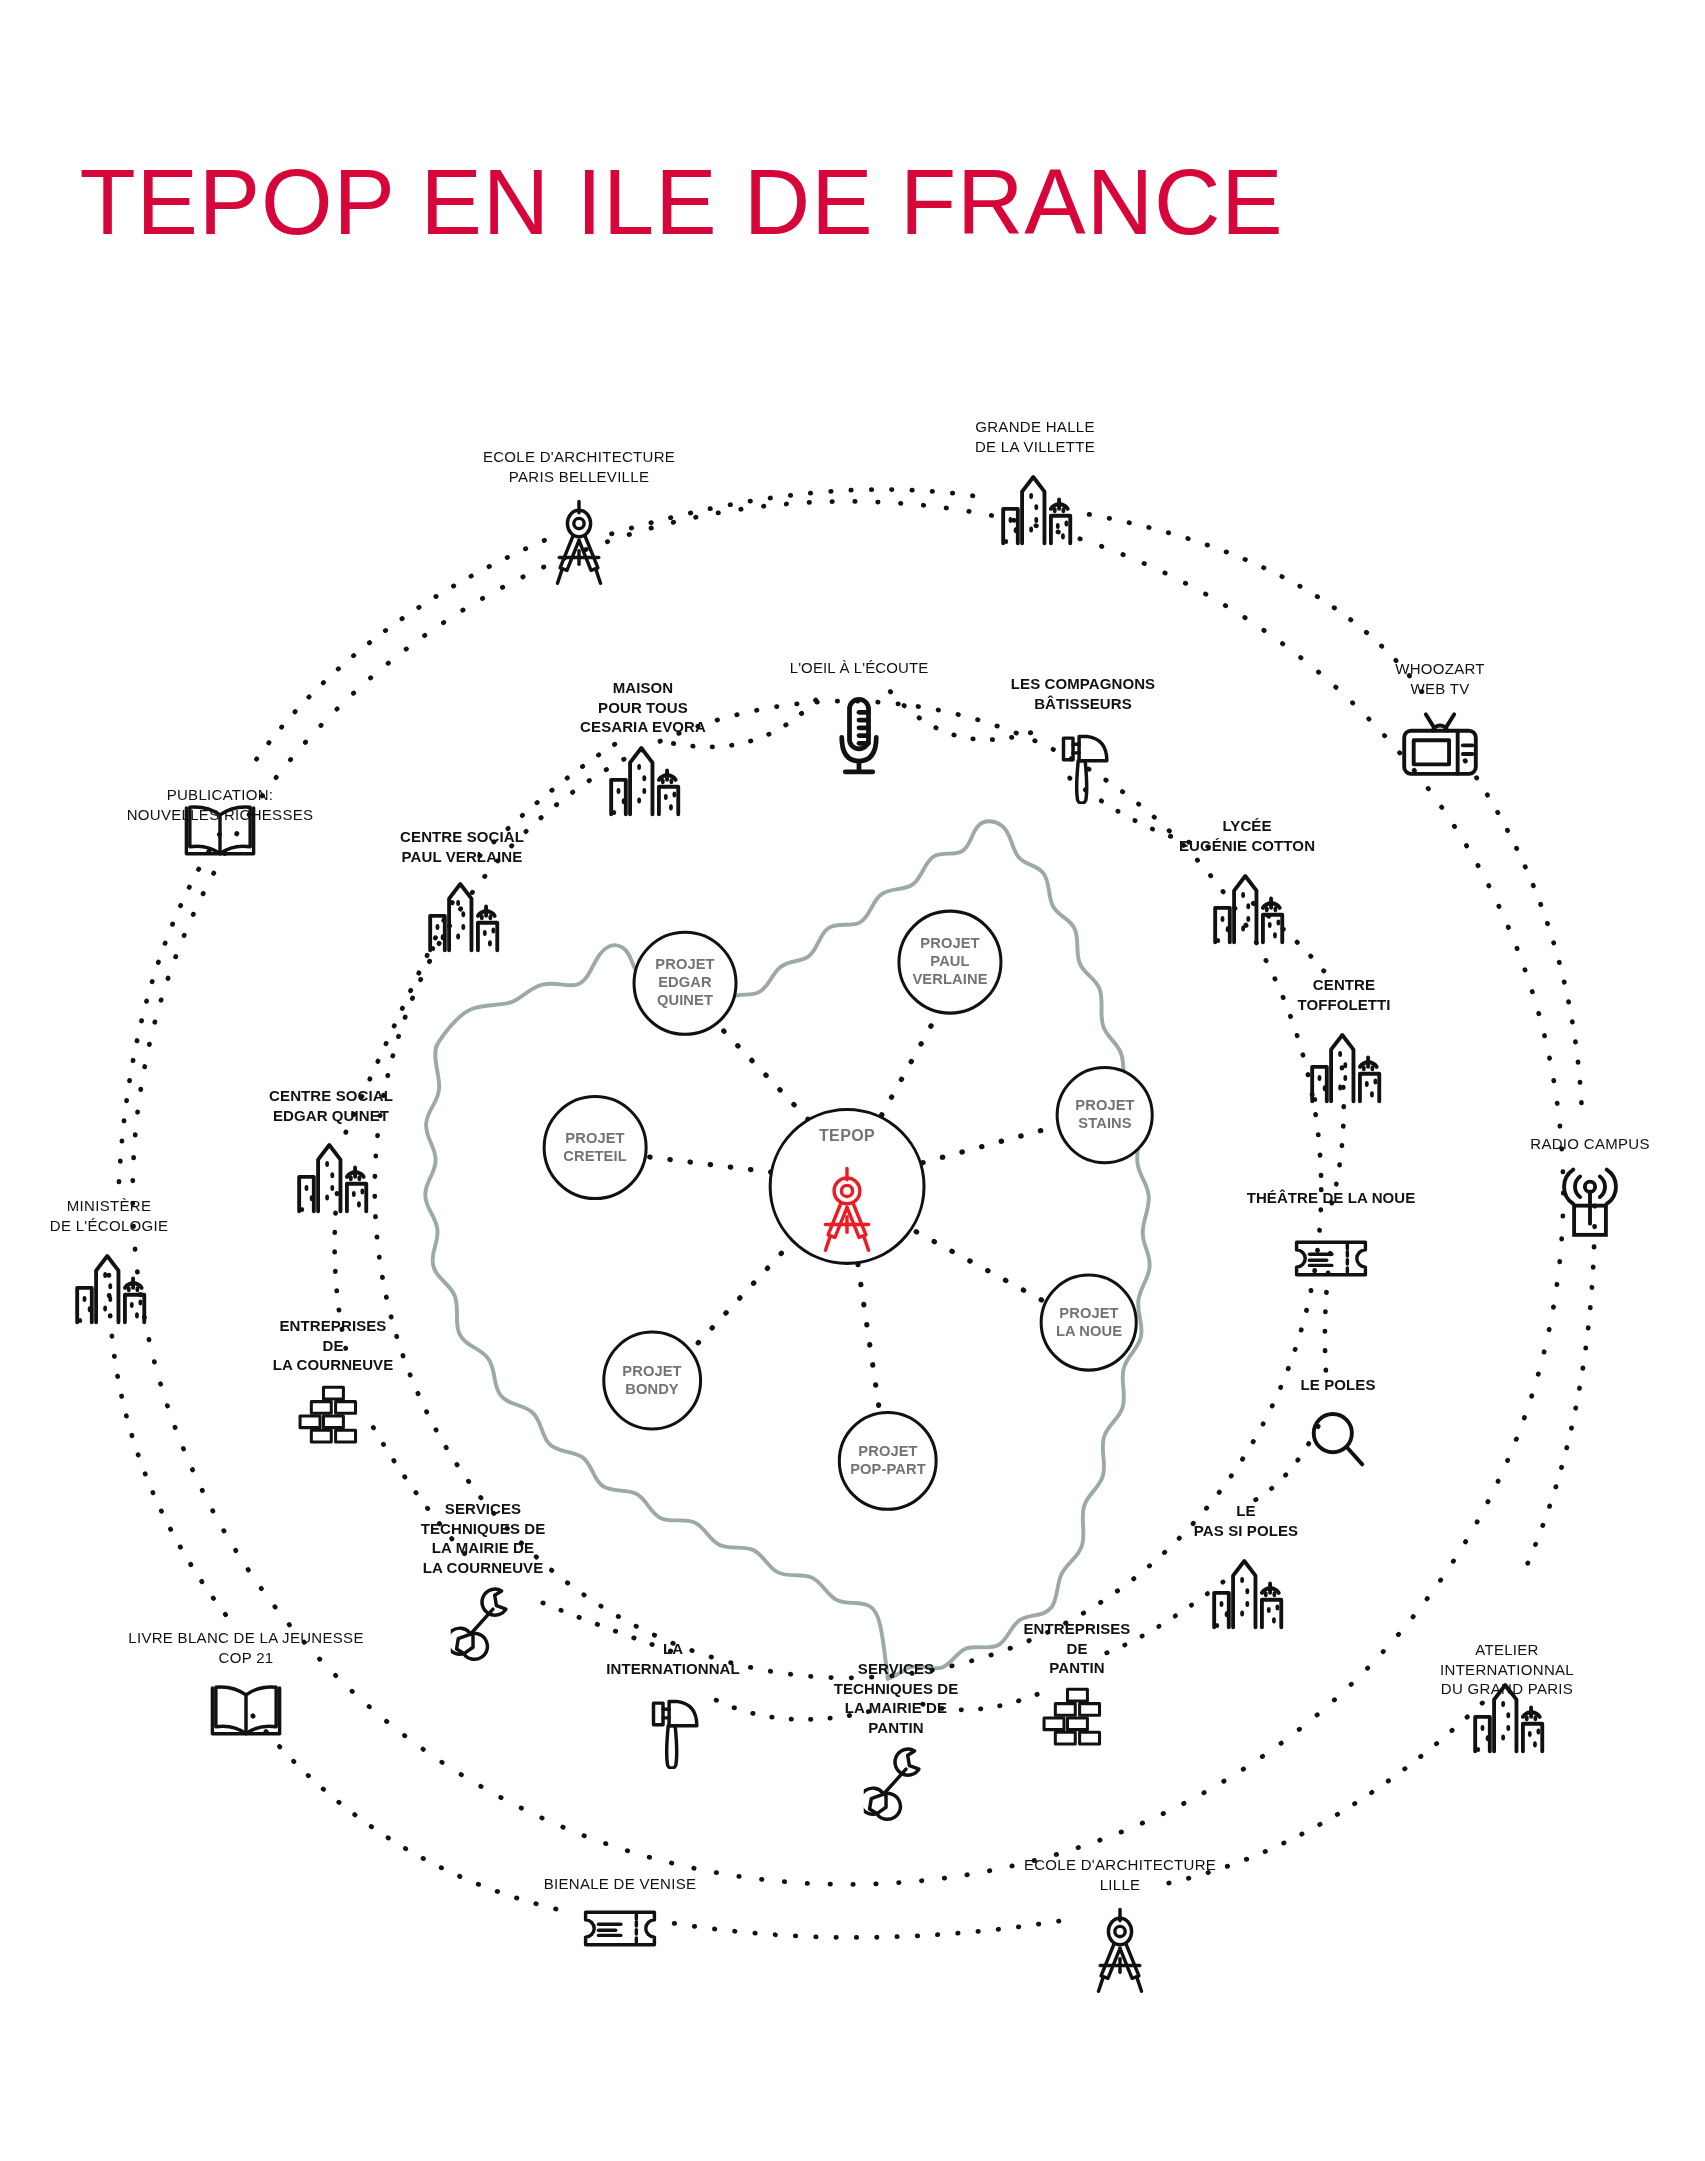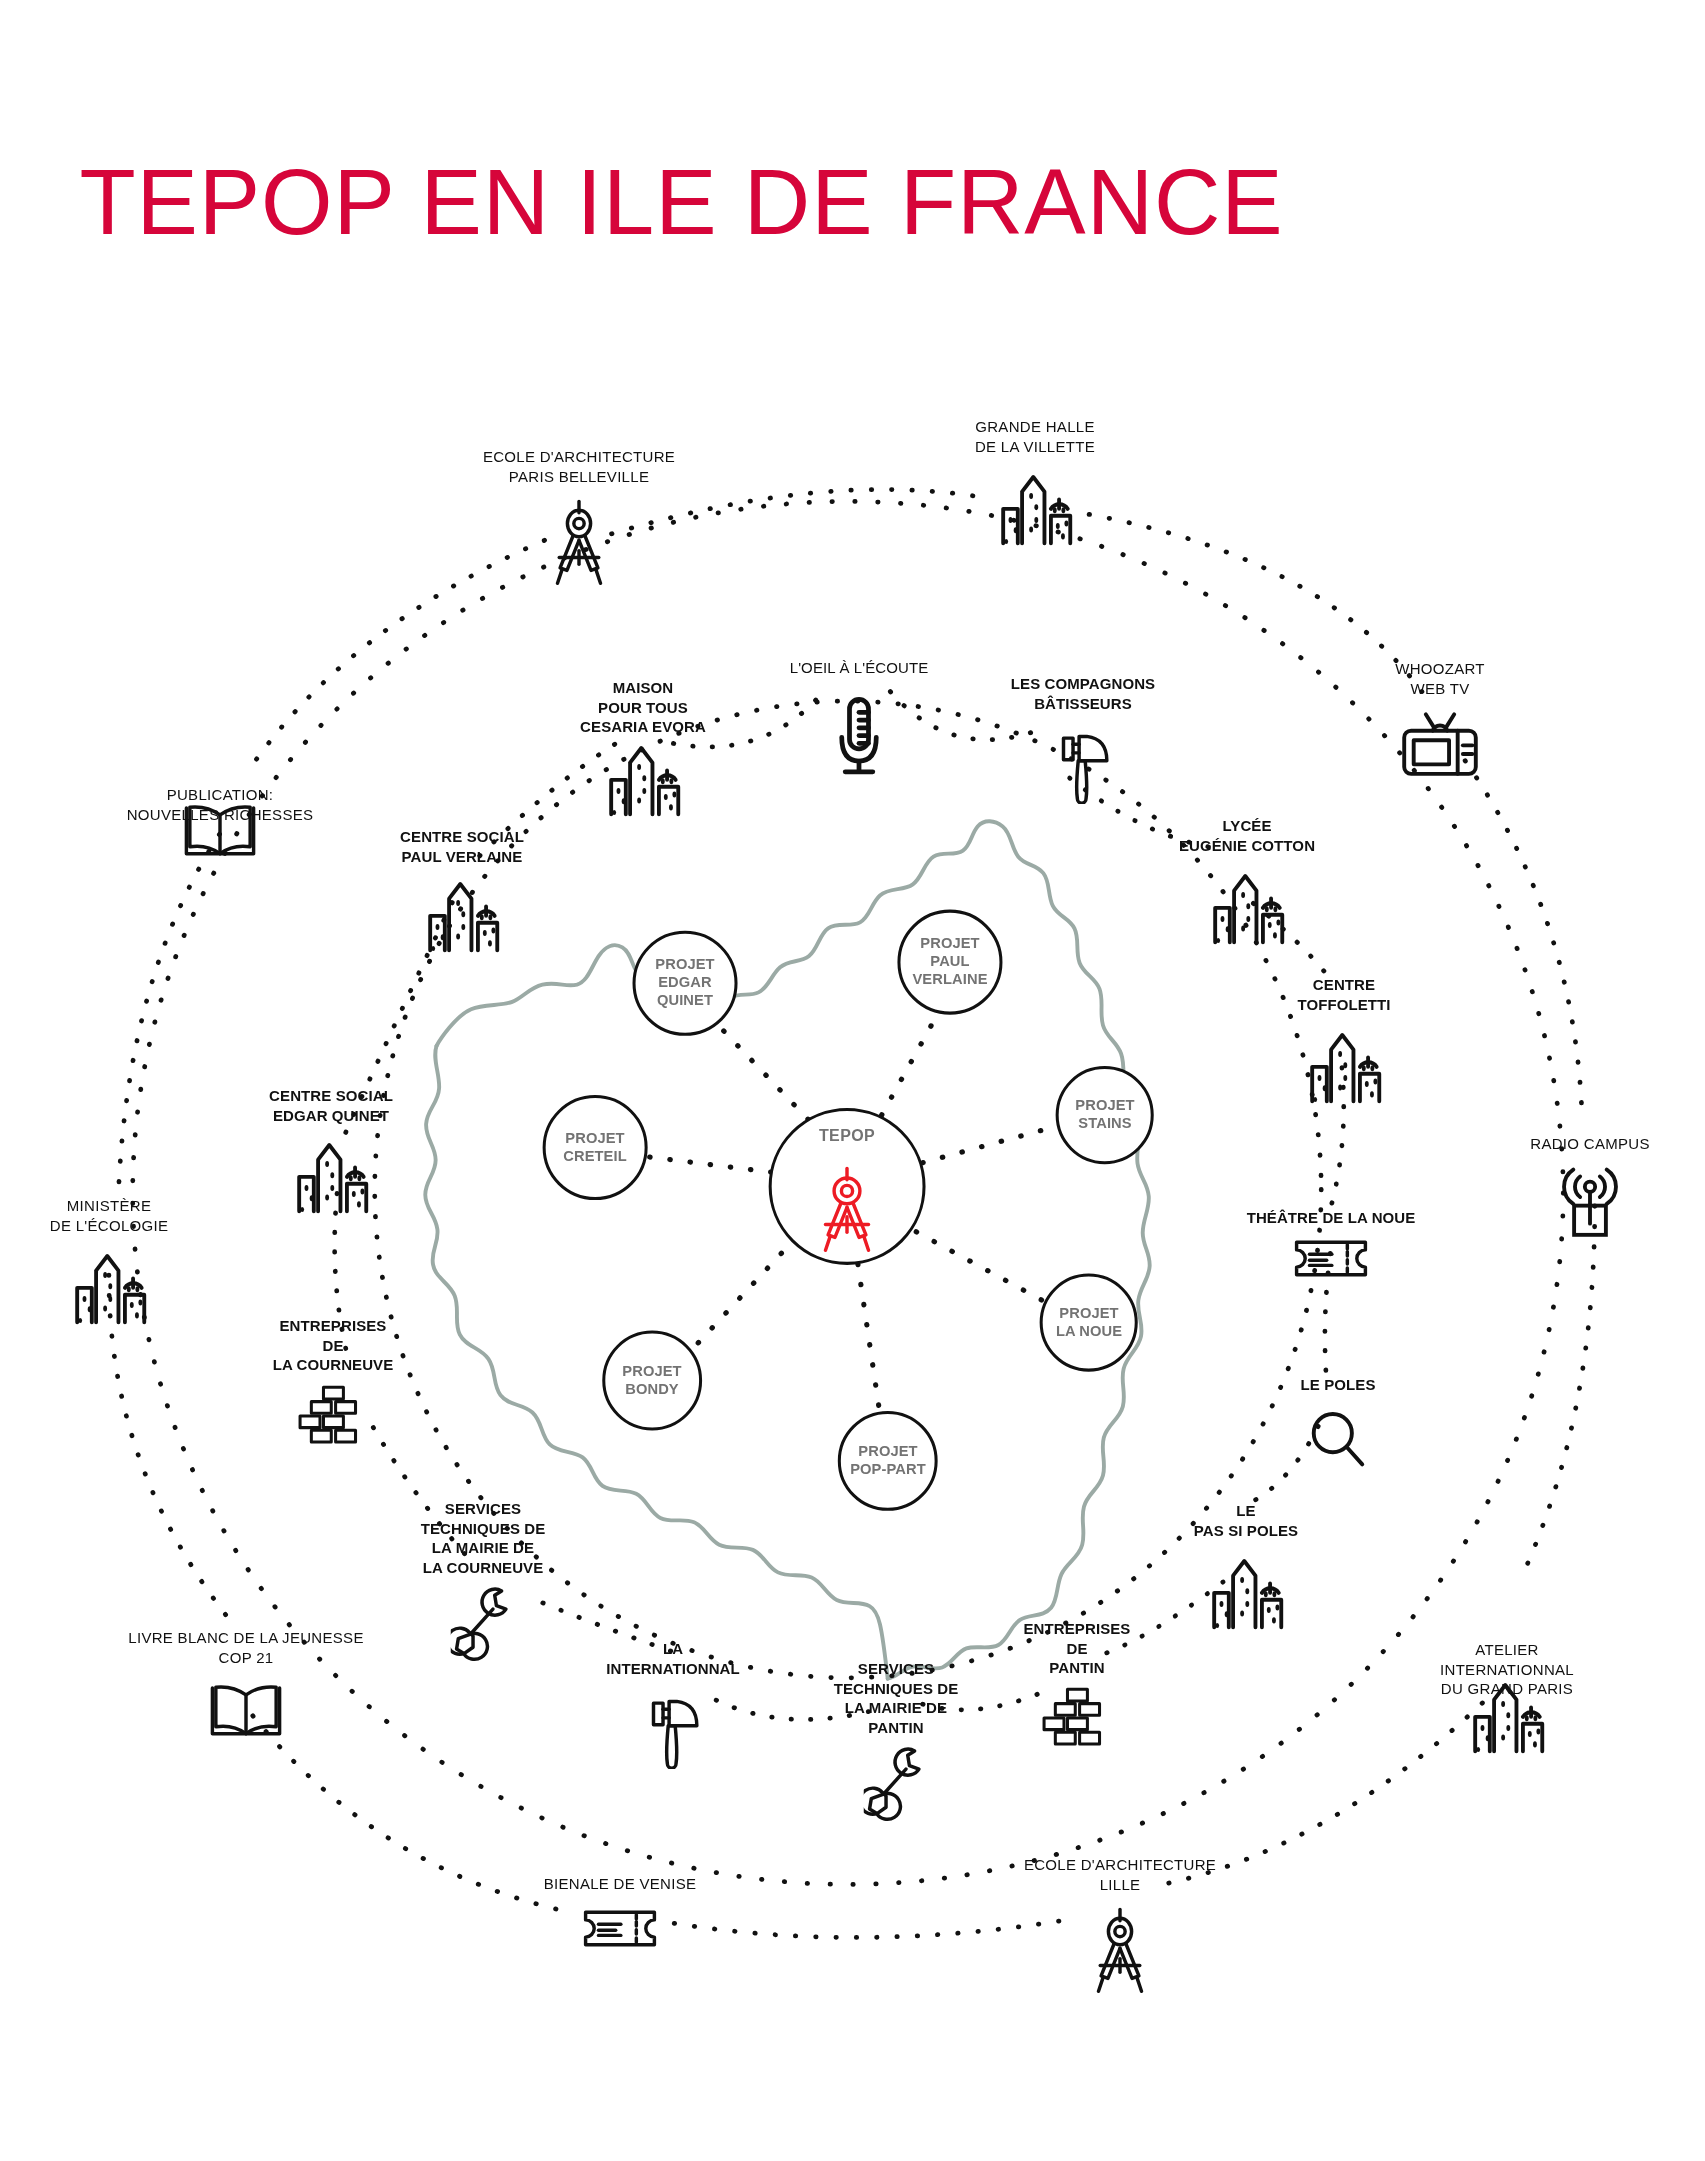--- a/index.html
+++ b/index.html
@@ -402,21 +402,21 @@
       <div class="node inner" style="left: 1344px; top: 975px;"><span class="lbl">CENTRE
 TOFFOLETTI</span></div>
       <div class="node" style="left: 1344px; top: 1024px;"><span class="ico"><svg width="86" height="78" viewBox="0 0 200 180">
             <use href="#ic-buildings" width="200" height="180"></use>
           </svg></span></div>
       <div class="node inner" style="left: 331px; top: 1086px;"><span class="lbl">CENTRE SOCIAL
 EDGAR QUINET</span></div>
       <div class="node" style="left: 331px; top: 1134px;"><span class="ico"><svg width="86" height="78" viewBox="0 0 200 180">
             <use href="#ic-buildings" width="200" height="180"></use>
           </svg></span></div>
-      <div class="node inner" style="left: 1331px; top: 1188px; margin-top: 20px;"><span class="lbl">THÉÂTRE DE LA NOUE</span></div>
+      <div class="node inner" style="left: 1331px; top: 1188px;"><span class="lbl">THÉÂTRE DE LA NOUE</span></div>
       <div class="node" style="left: 1331px; top: 1234px;"><span class="ico"><svg width="78" height="43" viewBox="0 0 180 100">
             <use href="#ic-ticket" width="180" height="100"></use>
           </svg></span></div>
       <div class="node inner" style="left: 333px; top: 1316px;"><span class="lbl">ENTREPRISES
 DE
 LA COURNEUVE</span></div>
       <div class="node" style="left: 333px; top: 1380px;"><span class="ico"><svg width="78" height="65" viewBox="0 0 180 150">
             <use href="#ic-bricks" width="180" height="150"></use>
           </svg></span></div>
       <div class="node inner" style="left: 1338px; top: 1375px;"><span class="lbl">LE POLES</span></div>

